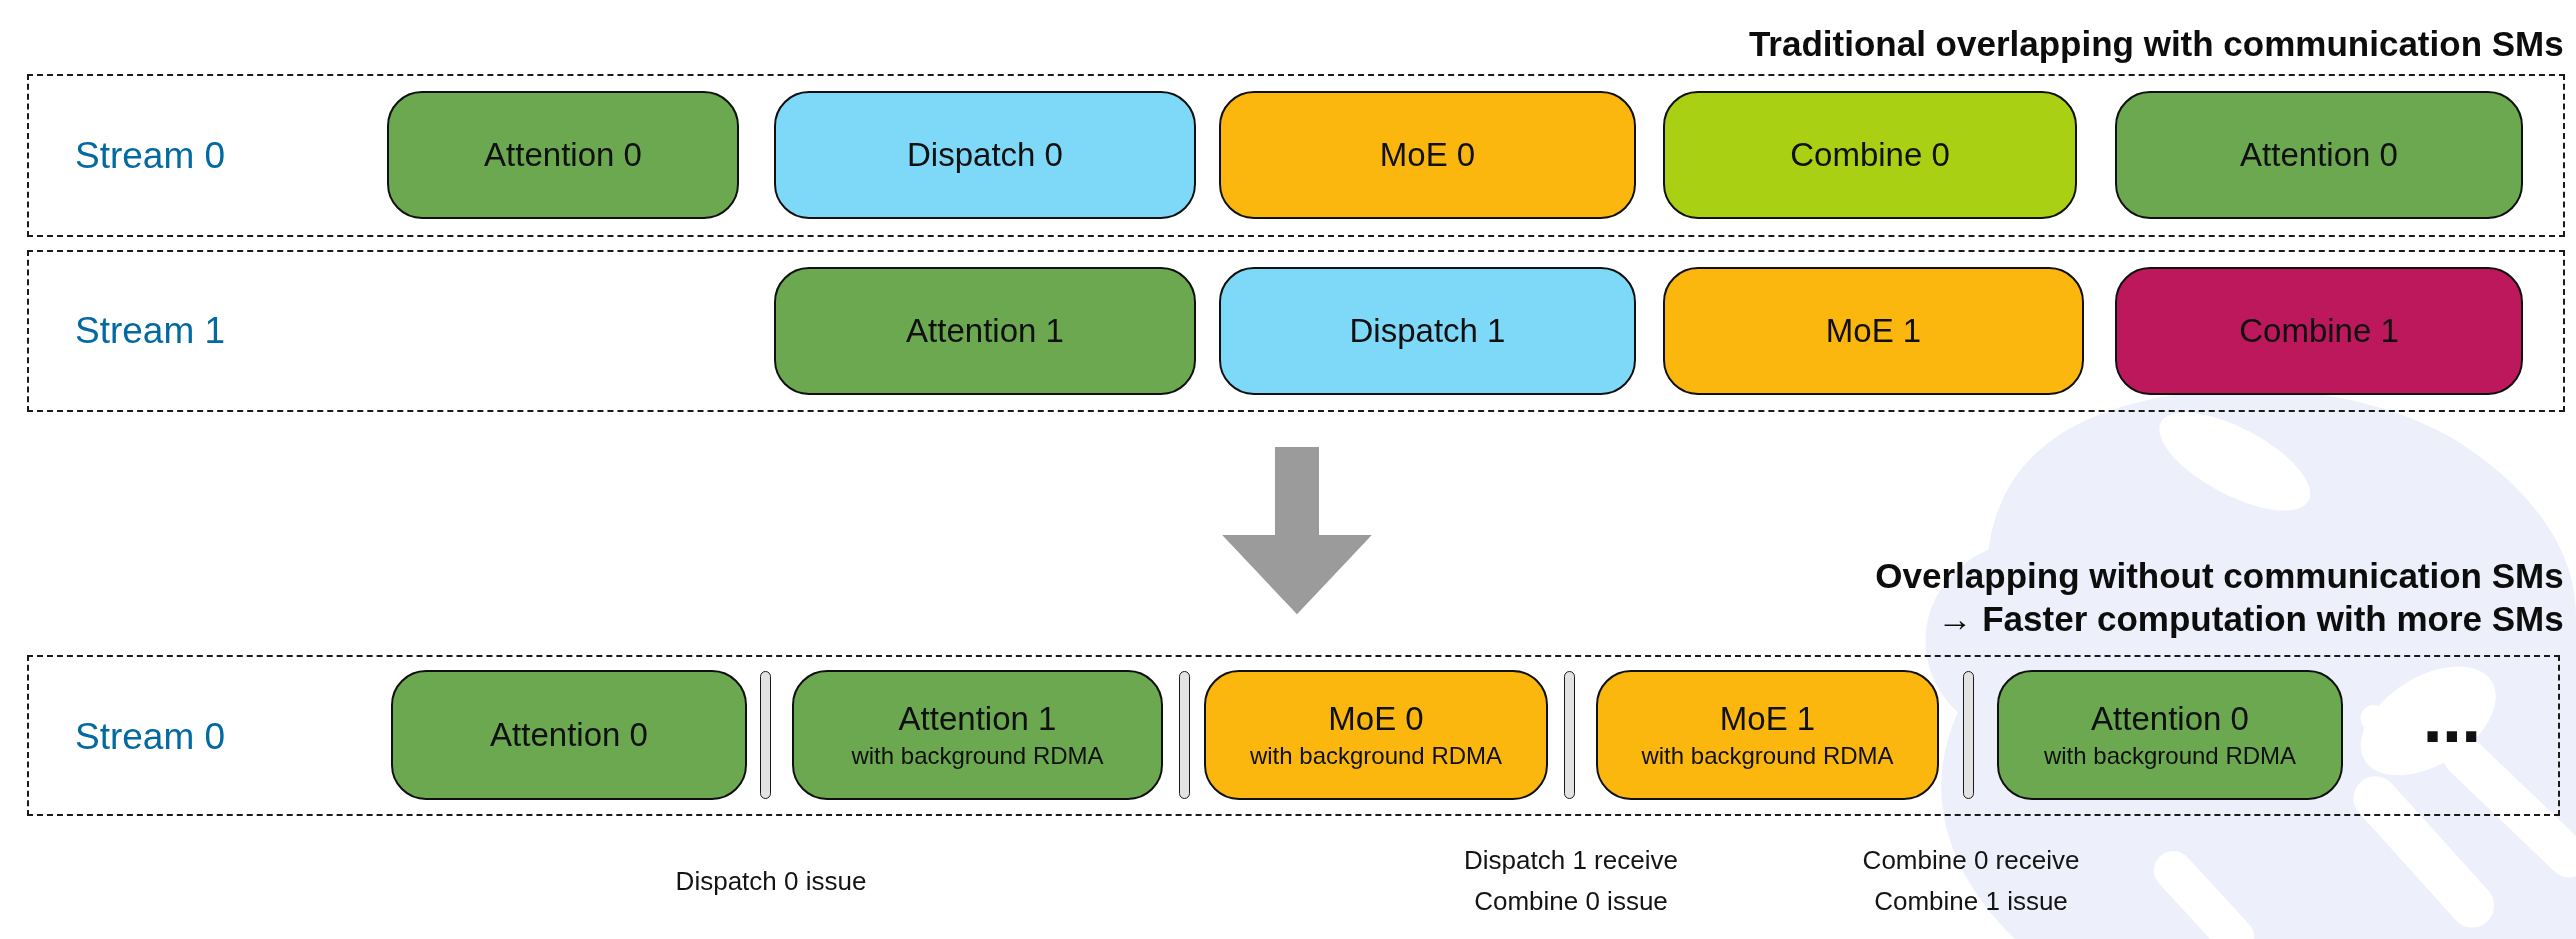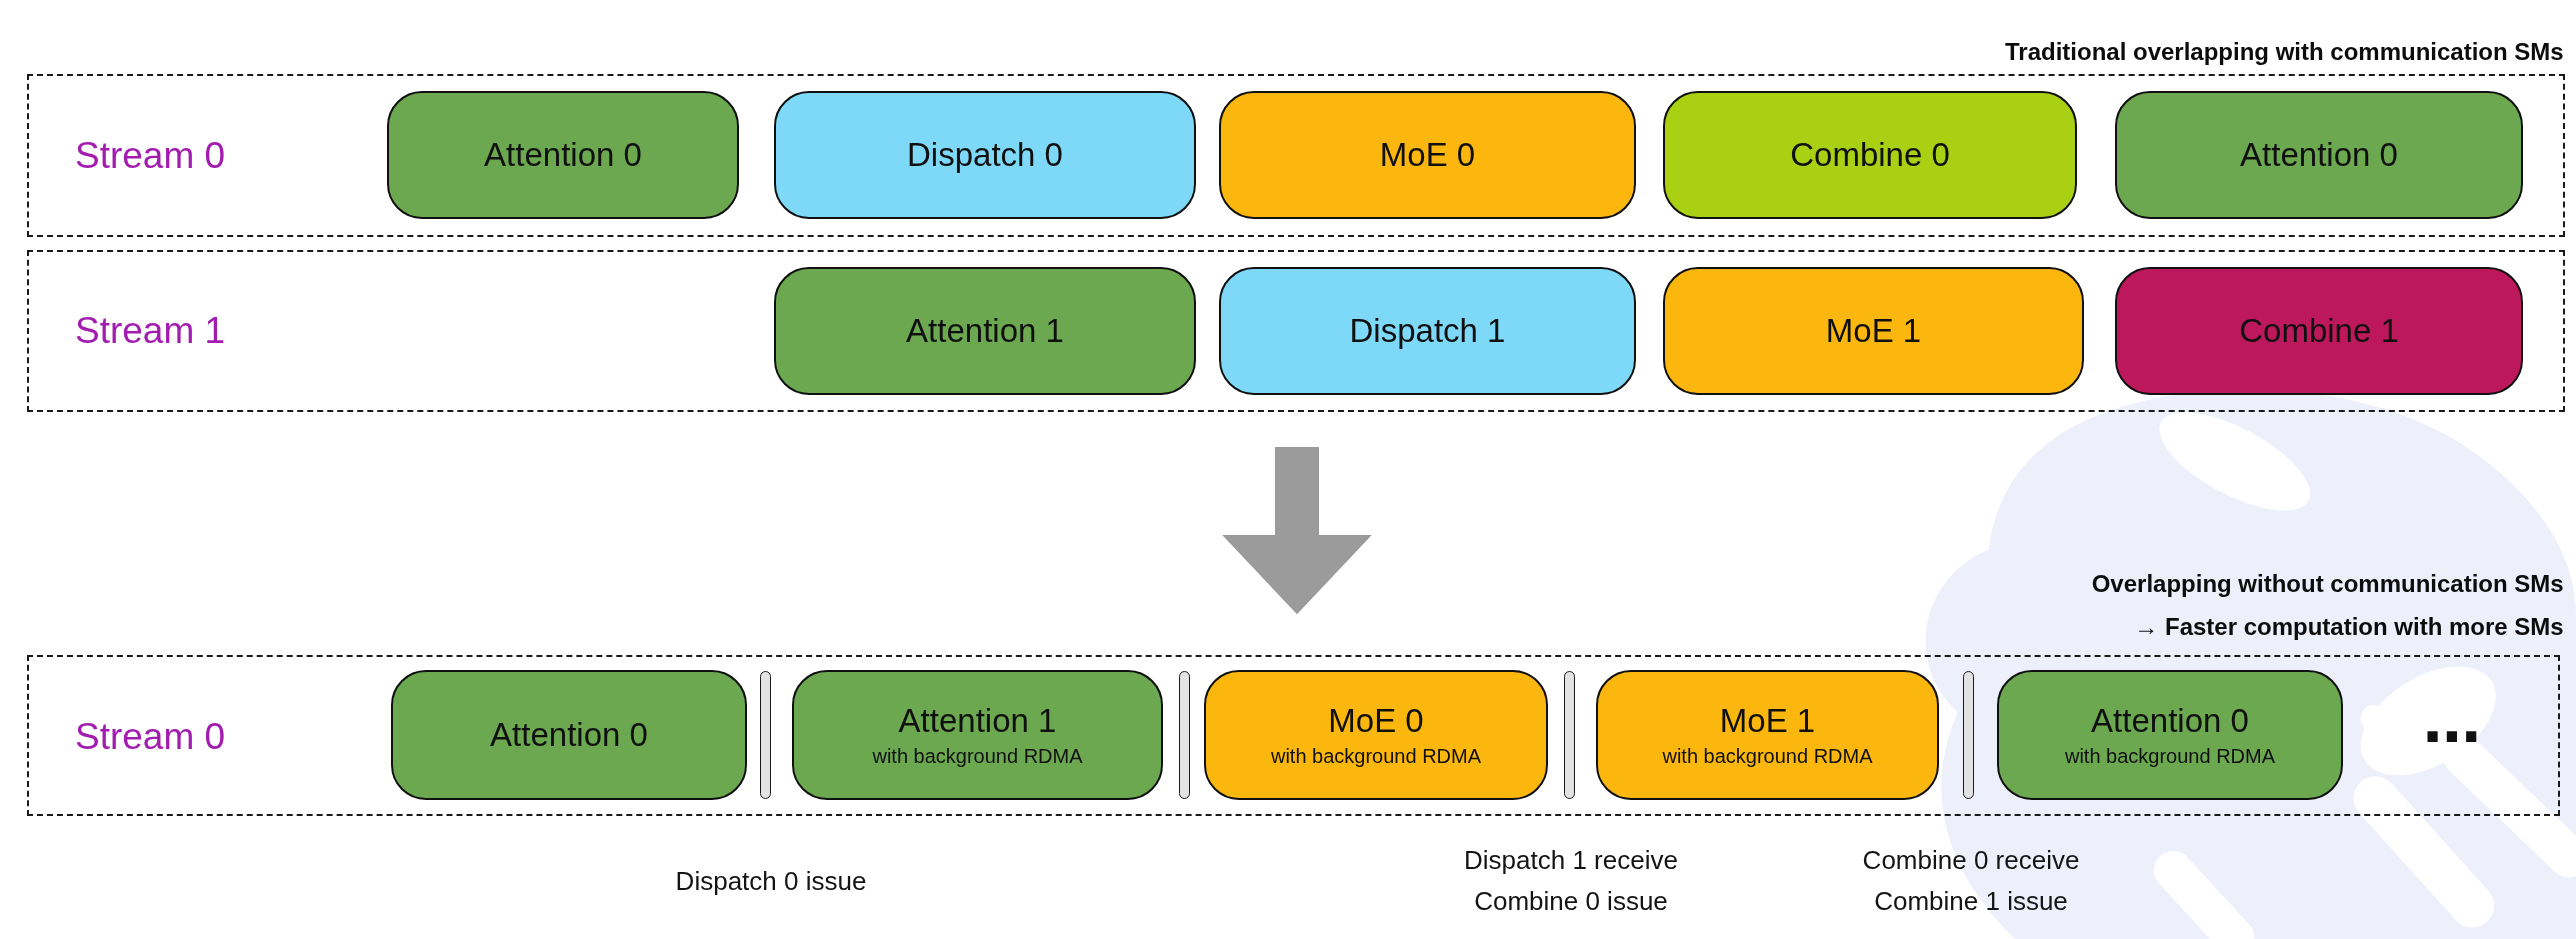--- a/index.html
+++ b/index.html
@@ -3,36 +3,36 @@
 <meta charset="utf-8">
 <style>
   html,body{margin:0;padding:0;background:#ffffff;}
   #canvas{
     position:relative;width:2576px;height:940px;overflow:hidden;
     font-family:"Liberation Sans","DejaVu Sans",sans-serif;color:#111;
     background:#ffffff;
   }
   .title{
     position:absolute;right:12.3px;text-align:right;font-weight:bold;
-    font-size:24px;line-height:43px;color:#0d0d0d;white-space:nowrap;z-index:3;margin-top:8px;
+    font-size:35px;line-height:43px;color:#0d0d0d;white-space:nowrap;z-index:3;
   }
   .dashbox{
     position:absolute;border:2.6px dashed #1a1a1a;box-sizing:border-box;z-index:2;
   }
   .stream-label{
-    position:absolute;left:75px;font-size:37px;color:#a21caf;
+    position:absolute;left:75px;font-size:37px;color:#0369a1;
     transform:translateY(-50%);white-space:nowrap;z-index:3;
   }
   .block{
     position:absolute;box-sizing:border-box;height:128px;
     border:2.6px solid #101010;border-radius:35px;
     display:flex;flex-direction:column;align-items:center;justify-content:center;
     font-size:33px;color:#101010;z-index:3;text-align:center;
   }
-  .block .sub{font-size:20px;margin-top:4.4px;}
+  .block .sub{font-size:24px;margin-top:4.4px;}
   .block .sub:empty{display:none;}
   .divider-bar{
     position:absolute;width:11.4px;height:128px;top:671px;
     border:1.8px solid #1a1a1a;border-radius:7px;box-sizing:border-box;z-index:3;
   }
   .annot{
     position:absolute;top:840px;transform:translateX(-50%);
     text-align:center;font-size:26px;line-height:41px;white-space:nowrap;
     color:#141414;z-index:3;
   }

